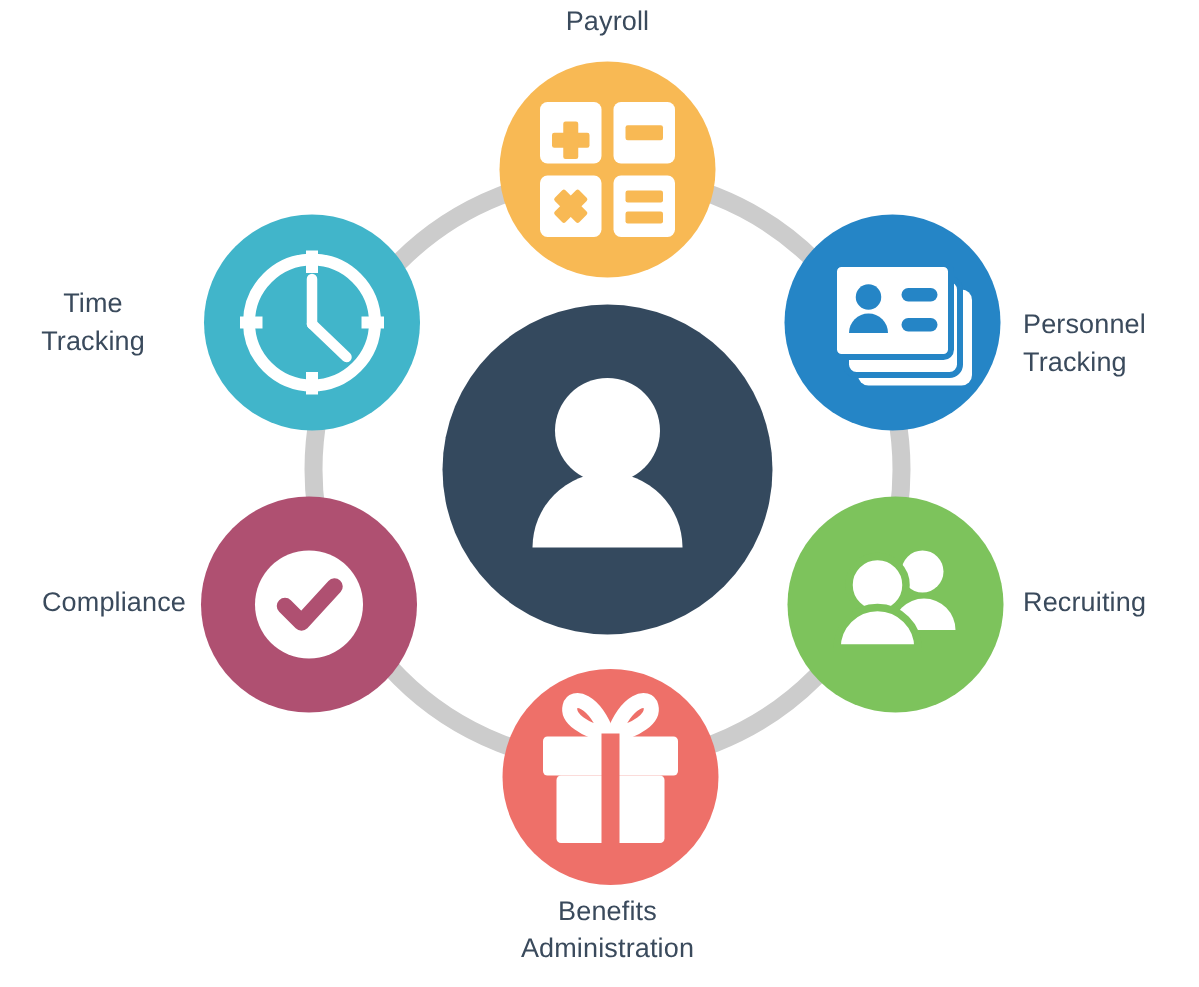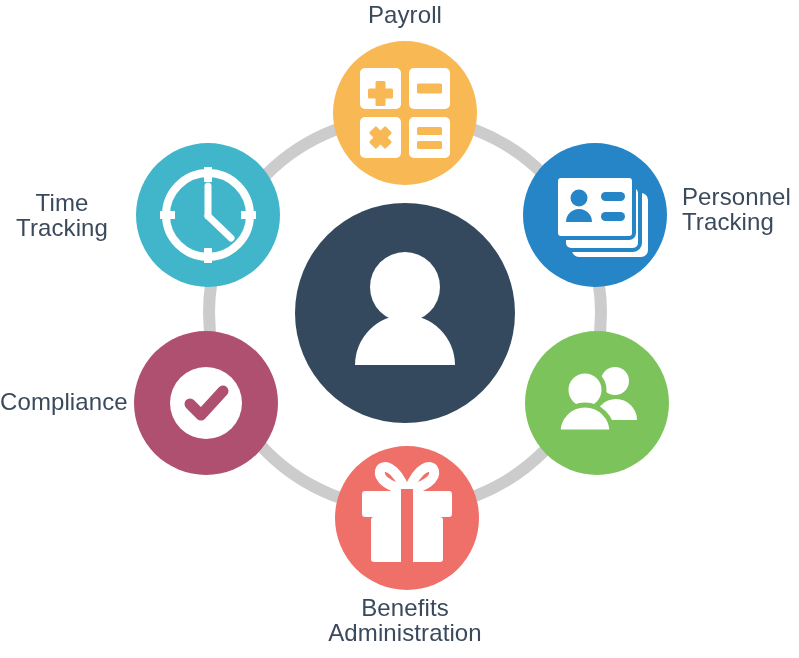--- a/index.html
+++ b/index.html
@@ -22,35 +22,35 @@
   #hub-svg {
     position: absolute;
     left: 0;
     top: 0;
     width: 799px;
     height: 658px;
   }
   .node-label {
     position: absolute;
     color: #3a4a5c;
-    font-size: 24px;
+    font-size: 18px;
     line-height: 25px;
     font-family: "Liberation Sans", sans-serif;
     white-space: pre-line;
     letter-spacing: 0.1px;
   }
   .label-top {
     left: 305px;
     top: 2px;
     width: 200px;
     text-align: center;
   }
   .label-right-upper {
     left: 682px;
-    top: 184px;
+    top: 204px;
     width: 116px;
     text-align: left;
   }
   .label-right-lower {
     left: 682px;
     top: 389px;
     width: 116px;
     text-align: left;
   }
   .label-bottom {
@@ -185,20 +185,21 @@
         <path d="M355 365 a50 50 0 0 1 100 0 z"></path>
       </g>
     </g>
   </svg>
 
   <div class="node-label label-top">Payroll</div>
 
   <div class="node-label label-right-upper">Personnel
 Tracking</div>
 
+  <div class="node-label label-right-lower">Recruiting</div>
 
   <div class="node-label label-left-lower">Compliance</div>
 
   <div class="node-label label-bottom">Benefits
 Administration</div>
 
   <div class="node-label label-left-upper">Time
 Tracking</div>
 
 </div>

